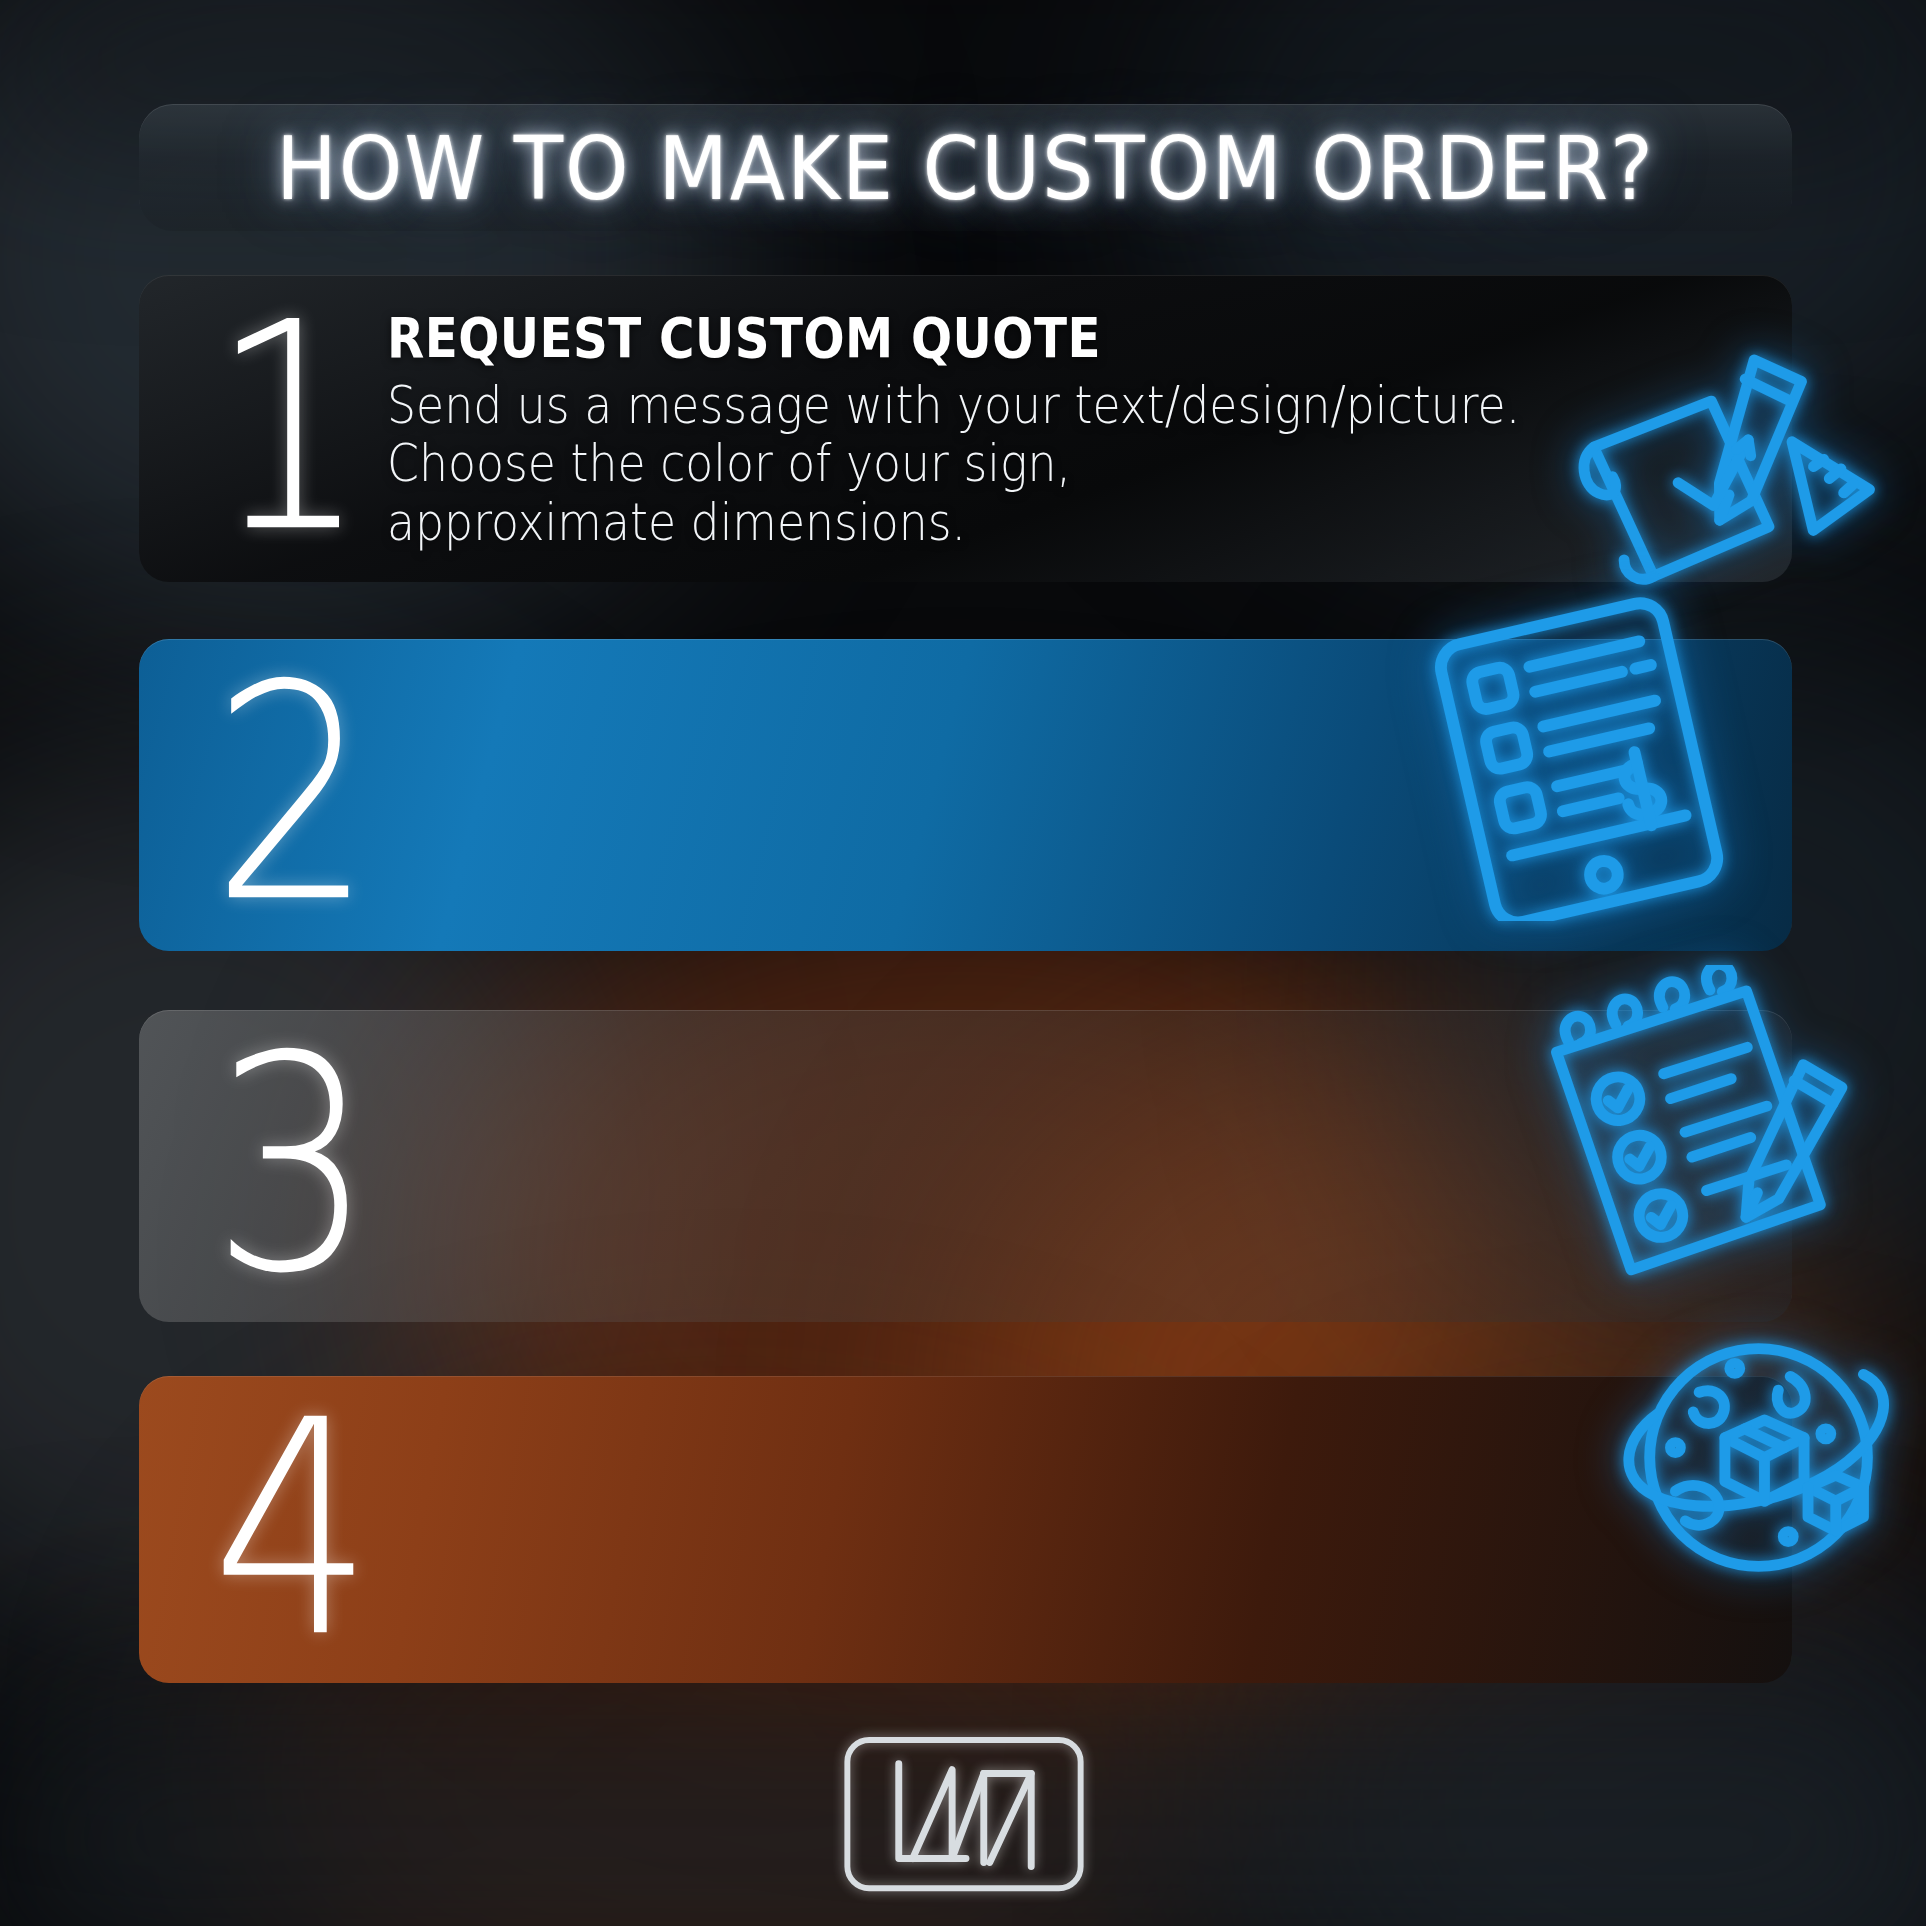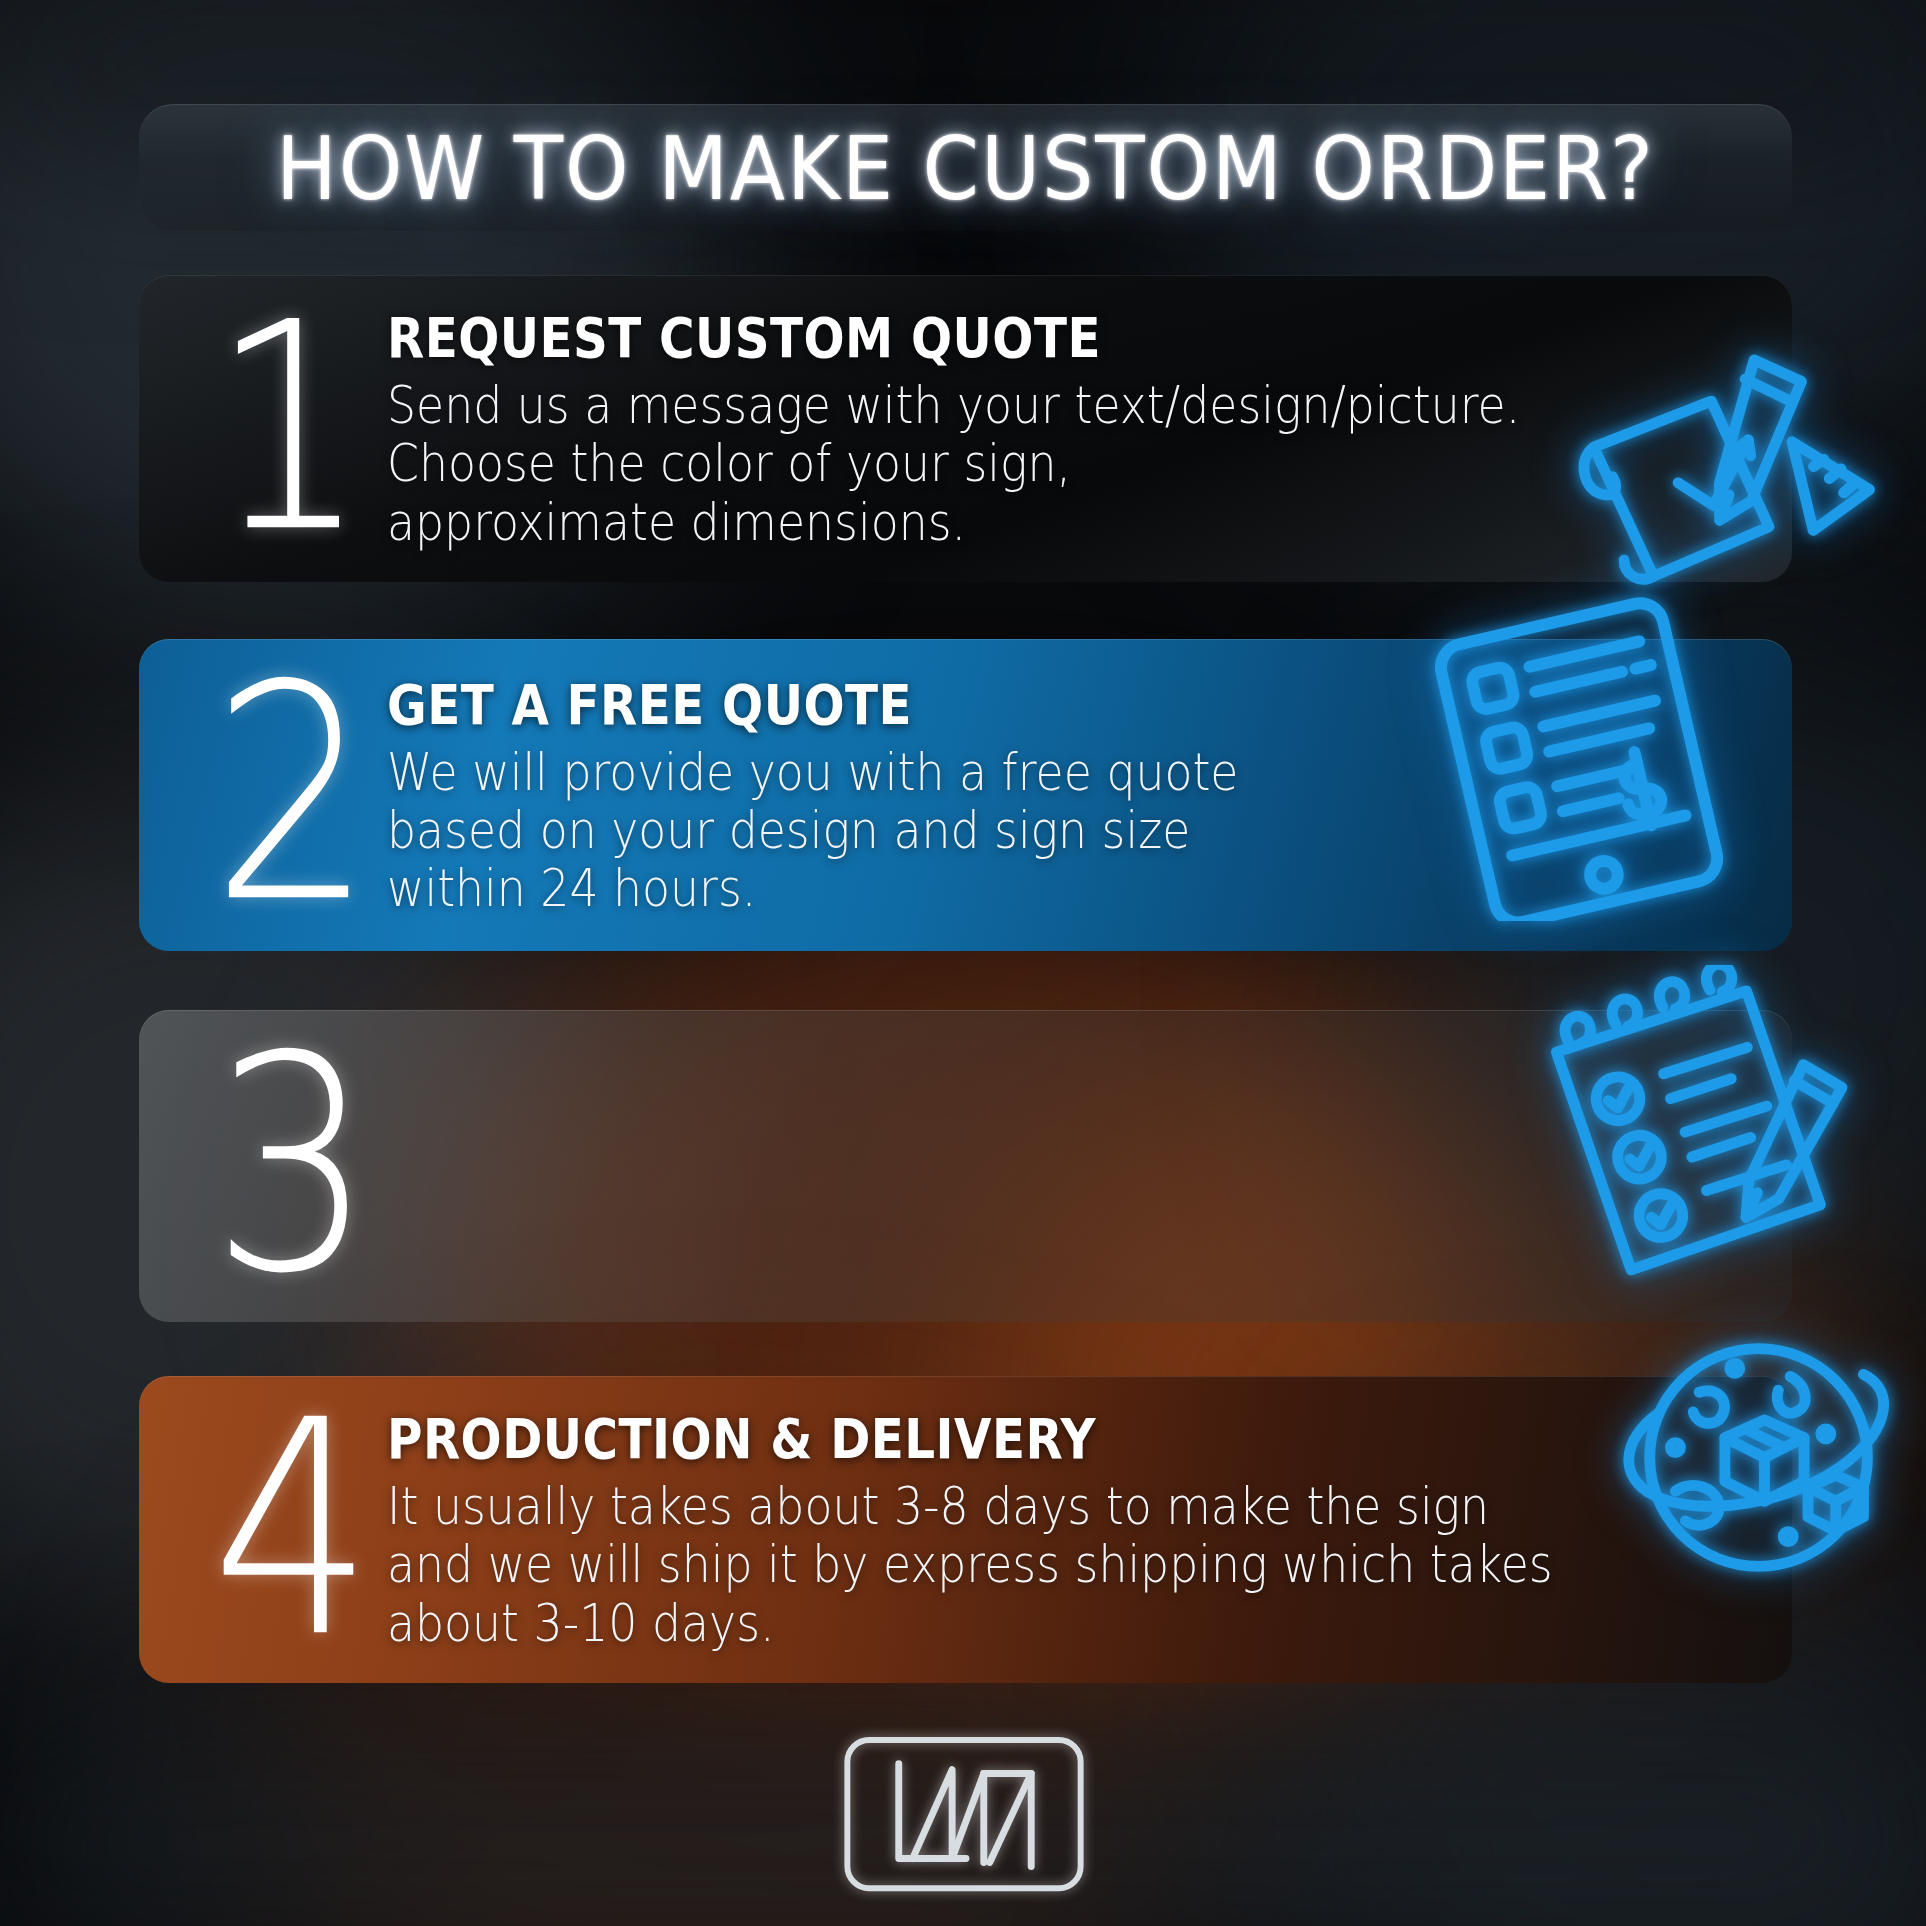--- a/index.html
+++ b/index.html
@@ -108,40 +108,28 @@
     <div class="body">
       <div class="h">REQUEST CUSTOM QUOTE</div>
       <div class="p">Send us a message with your text/design/picture.</div>
       <div class="p">Choose the color of your sign,</div>
       <div class="p">approximate dimensions.</div>
     </div>
   </div>
 
   <div class="card" id="card2">
     <div class="num">2</div>
-    <div class="body">
-      <div class="h">GET A FREE QUOTE</div>
-      <div class="p">We will provide you with a free quote</div>
-      <div class="p">based on your design and sign size</div>
-      <div class="p">within 24 hours.</div>
-    </div>
   </div>
 
   <div class="card" id="card3">
     <div class="num">3</div>
   </div>
 
   <div class="card" id="card4">
     <div class="num">4</div>
-    <div class="body">
-      <div class="h">PRODUCTION &amp; DELIVERY</div>
-      <div class="p">It usually takes about 3-8 days to make the sign</div>
-      <div class="p">and we will ship it by express shipping which takes</div>
-      <div class="p">about 3-10 days.</div>
-    </div>
   </div>
 
   <div class="icon neon" style="left:1564px;top:347px;width:327px;height:287px;">
     <svg viewBox="0 0 330 290" width="327" height="287" fill="none" stroke="#1e9be8" stroke-width="11" stroke-linecap="round" stroke-linejoin="round">
       <g transform="rotate(-16 150 150)">
 
         <path d="M48 70 L175 58 L196 196 L70 212 Z"></path>
 
         <path d="M48 70 C30 76 26 104 40 116 C52 126 62 118 58 104"></path>
         <path d="M70 212 C54 216 42 202 46 188"></path>

